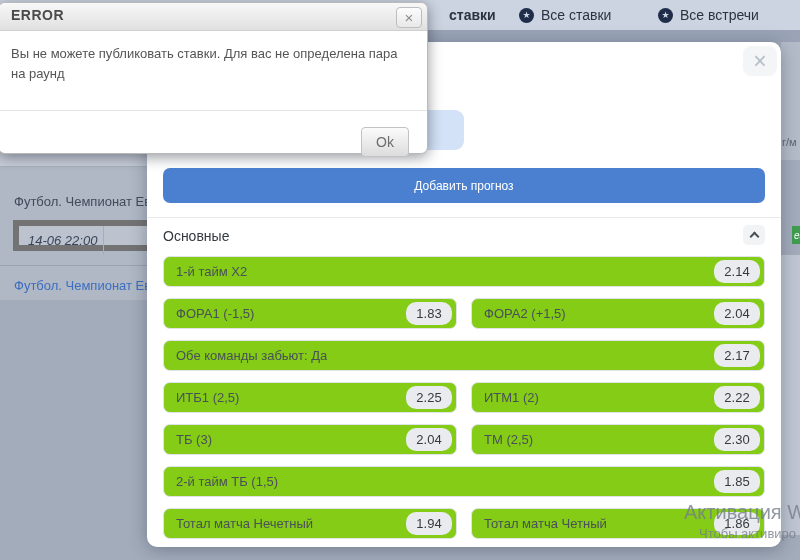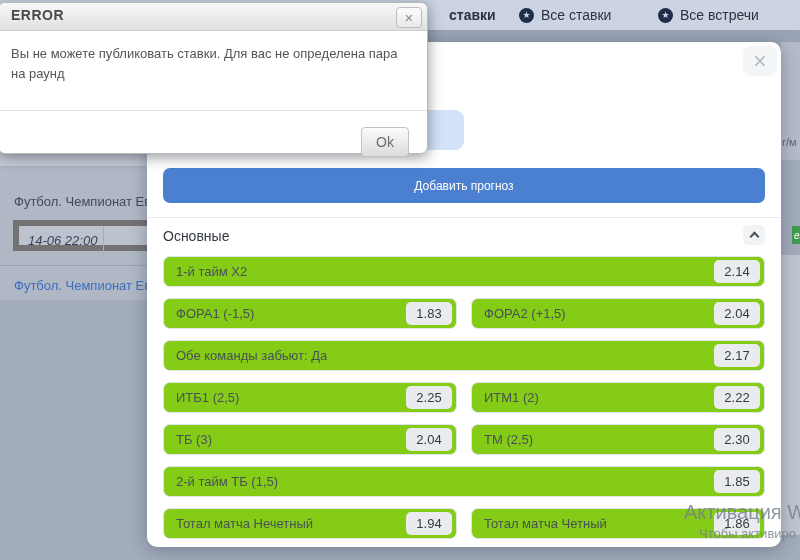--- a/index.html
+++ b/index.html
@@ -50,21 +50,21 @@
   .chev-btn{ position:absolute; right:16px; top:183px; width:22px; height:20px; background:#f1f3f5;
              border-radius:5px; display:flex; align-items:center; justify-content:center; cursor:pointer; }
   .chev{ width:7px; height:7px; border-top:2px solid #495057; border-left:2px solid #495057;
          transform:rotate(45deg); margin-top:3px; }
   .bets{ position:absolute; left:16px; top:214px; width:602px; }
   .bet-row{ display:flex; gap:14px; margin-bottom:11px; }
   .bet{ flex:1; height:31px; border:1px solid #e0e4e9; border-radius:7px; background:#84cc16;
         display:flex; align-items:center; justify-content:space-between; padding:0 4px 0 12px;
         cursor:pointer; min-width:0; }
   .bet-label{ font-size:13px; color:#495057; white-space:nowrap; overflow:hidden; }
-  .bet-odd{ min-width:46px; height:23px; background:#e9ebee; border-radius:5px; font-size:13px;
+  .bet-odd{ min-width:46px; height:23px; background:#e9ebee; border-radius:10px; font-size:13px;
             color:#343a40; display:flex; align-items:center; justify-content:center; flex-shrink:0; }
 
   
   .wm1{ position:absolute; left:684px; top:501px; font-size:20px; color:rgba(118,126,138,.8);
         z-index:20; white-space:nowrap; pointer-events:none; }
   .wm2{ position:absolute; left:699px; top:526px; font-size:13px; color:rgba(118,126,138,.8);
         z-index:20; white-space:nowrap; pointer-events:none; }
 
   
   .err{ position:absolute; left:-2px; top:2px; width:430px; height:152px; background:#fff;

